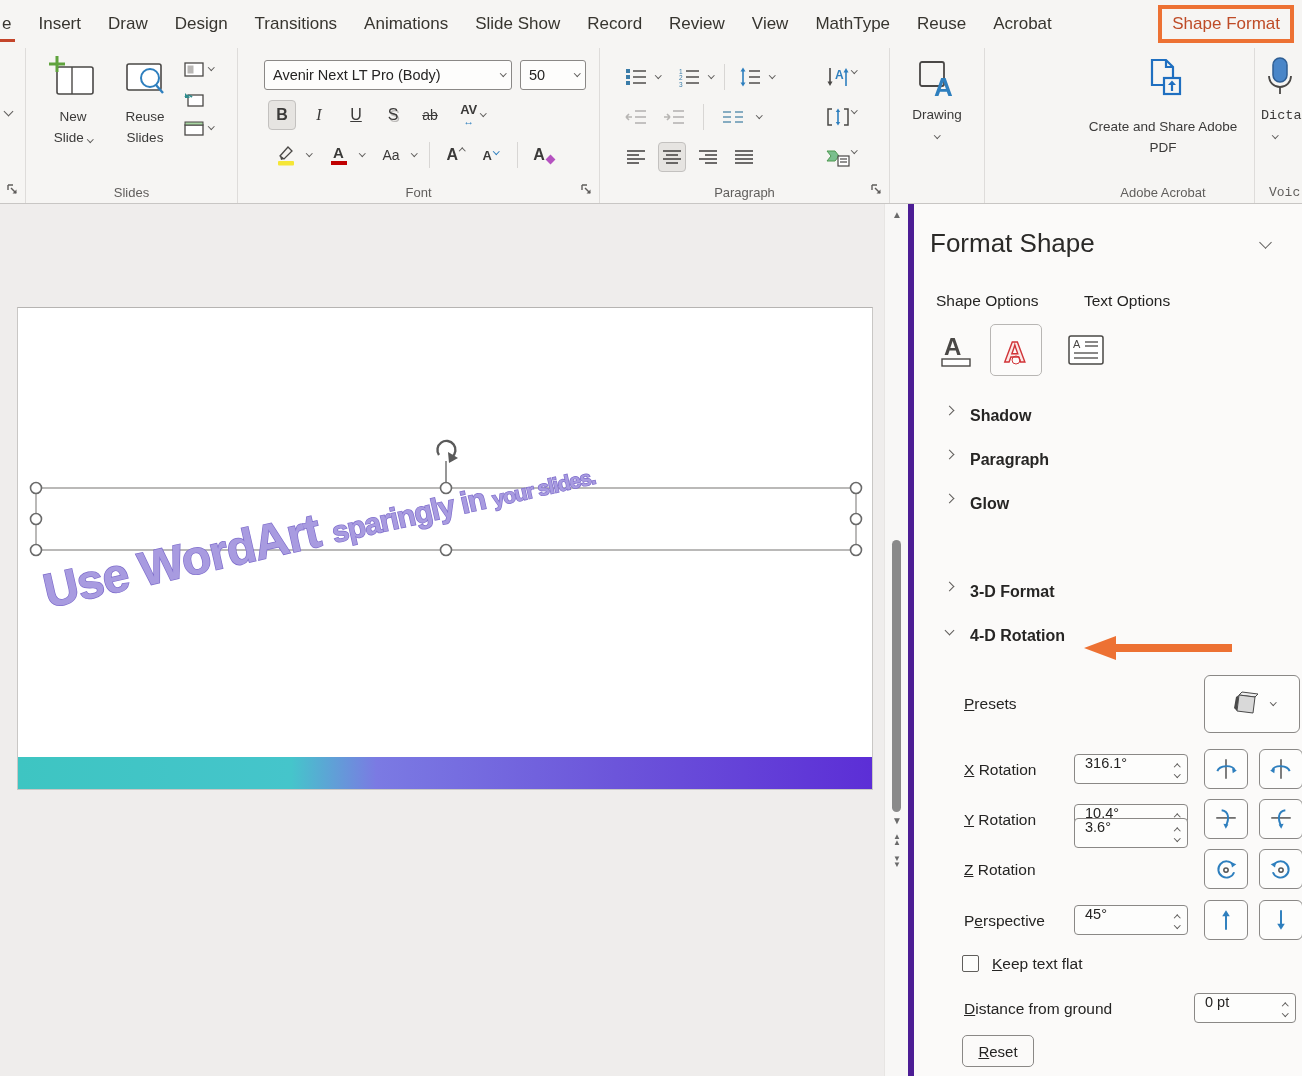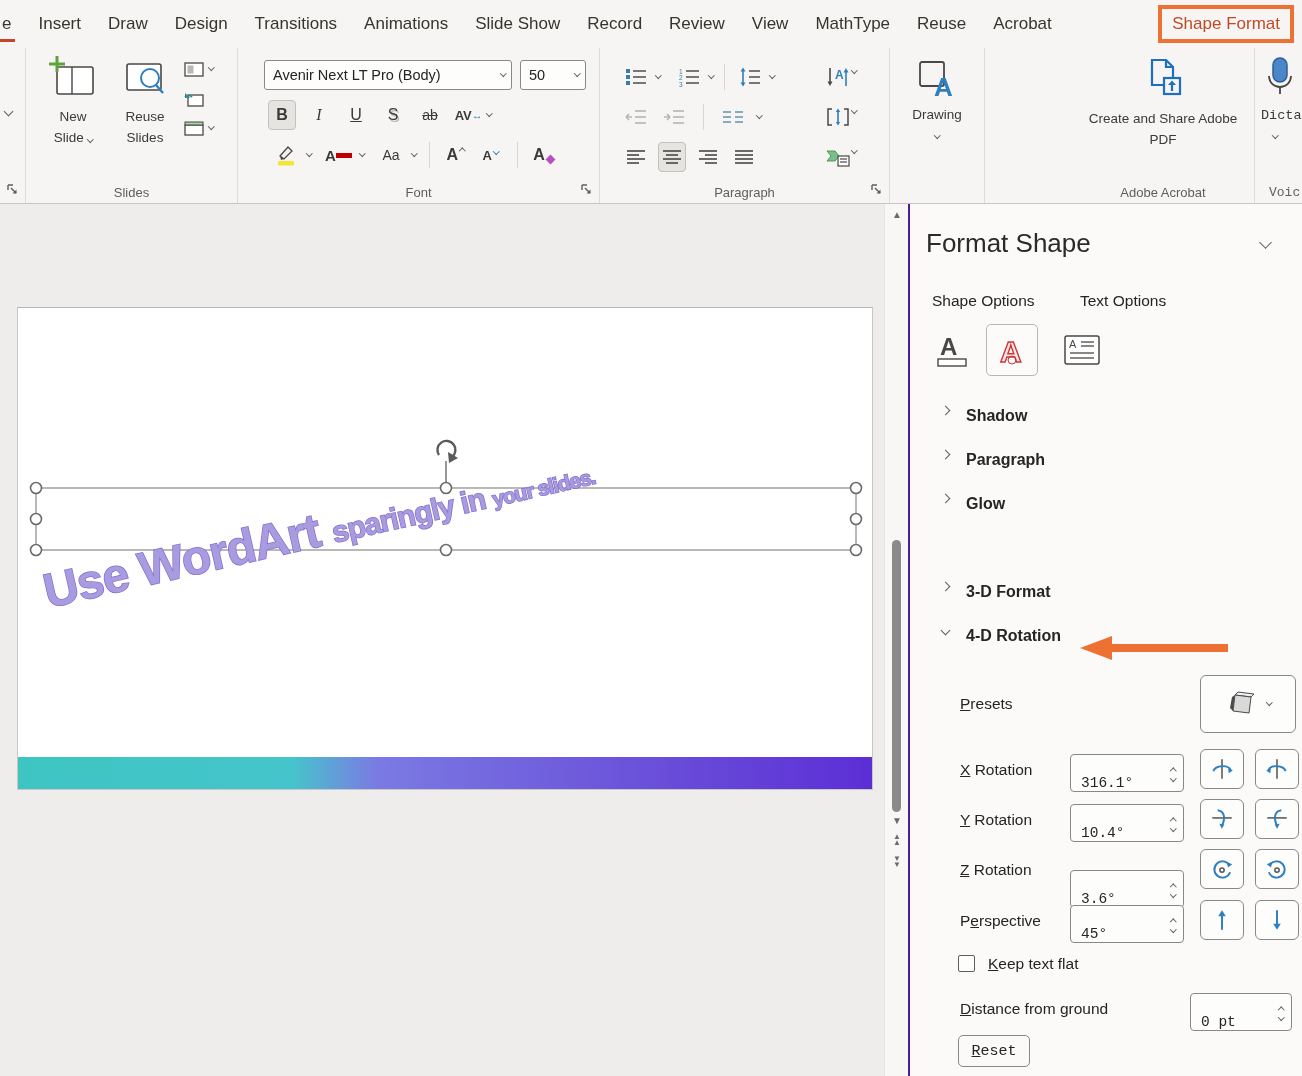--- a/index.html
+++ b/index.html
@@ -38,65 +38,65 @@
   .ricon.sel { background:#e6e4e1; border:1px solid #c3c1bf; }
   .vsep { width:1px; height:26px; background:#d8d6d4; margin:0 5px; }
   .chev { display:inline-block; width:7px; height:7px;
     border-right:1.6px solid #5f5d5b; border-bottom:1.6px solid #5f5d5b;
     transform:rotate(45deg); margin-top:-4px; }
   .chev.up   { transform:rotate(225deg); margin-top:3px; }
   .chev.right{ transform:rotate(-45deg); }
   .chev.s { width:4.5px; height:4.5px; border-width:1.3px; }
   .chev.b { width:9px; height:9px; border-width:1.7px; }
   .btxt { font-weight:bold; font-size:16px; }
-  .stk { display:flex; align-items:center; line-height:1; }
+  .stk { display:flex; flex-direction:column; align-items:center; line-height:1; }
   
   .workarea { position:absolute; top:204px; left:0; width:884px; height:872px;
     background:#efedec; }
   .slide { position:absolute; left:17px; top:103px; width:856px; height:483px;
     background:#ffffff; border:1px solid #c9c7c5; border-top-color:#b6b4b2; }
   
   .vscroll { position:absolute; left:884px; top:204px; width:24px; height:872px;
     background:#f8f7f6; border-left:1px solid #e7e5e3; }
   .vthumb { position:absolute; left:7px; top:336px; width:9px; height:272px;
     background:#8a8a8a; border-radius:5px; }
   .scr-glyph { position:absolute; left:0; width:24px; text-align:center;
     font-size:10px; color:#6a6a6a; line-height:1; }
   .dbl { display:flex; flex-direction:column; align-items:center; gap:0; }
   .dbl span { font-size:8px; line-height:6px; color:#6a6a6a; }
   
   .panel { position:absolute; left:908px; top:204px; width:394px; height:872px;
-    background:#fbfaf9; border-left:2px solid #4c1d95; color:#252423; }
+    background:#fbfaf9; border-left:6px solid #4c1d95; color:#252423; }
   .p-title { position:absolute; left:16px; top:24px; font-size:26px; color:#2b2a28; }
   .p-collapse { position:absolute; right:32px; top:38px; }
   .p-tab { position:absolute; top:88px; font-size:15.5px; color:#252423; }
   .p-iconbtn { position:absolute; top:120px; width:52px; height:52px; display:flex;
     align-items:center; justify-content:center; border-radius:5px; }
   .p-iconbtn.sel { border:1px solid #b8b6b4; background:#fcfbfa; }
   .sectionrow { position:absolute; left:0; width:100%; height:40px; display:flex;
     font-weight:bold; font-size:16px; color:#262524; }
   .sectionrow .chev { margin:0 17px 0 32px; }
   .p-label { position:absolute; left:50px; font-size:15.5px; color:#252423; }
-  .spin { position:absolute; width:114px; height:38px; border:1px solid #8a8886;
-    border-radius:4px; background:#fdfdfc; display:flex; align-items:flex-end;font-family:Liberation Mono, monospace; }
+  .spin { position:absolute; width:114px; height:30px; border:1px solid #8a8886;
+    border-radius:4px; background:#fdfdfc; display:flex; align-items:flex-start; }
   .spin .spin-val { flex:1; font-size:14.5px; padding-left:10px; color:#252423; }
   .spin-btns { width:20px; height:100%; display:flex; flex-direction:column;
     align-items:center; justify-content:center; gap:4px; }
   .rot-btn { position:absolute; width:44px; height:40px; border:1px solid #8a8886;
     border-radius:6px; background:#fdfdfc; display:flex; align-items:center;
     justify-content:center; }
   .presets-btn { position:absolute; left:290px; top:471px; width:96px; height:58px;
     border:1px solid #8a8886; border-radius:6px; background:#fdfdfc;
     display:flex; align-items:center; justify-content:center; gap:8px; }
   .checkbox { position:absolute; left:48px; width:17px; height:17px;
     border:1.5px solid #605e5c; border-radius:2px; background:#fdfdfc; }
   .reset-btn { position:absolute; left:48px; top:831px; width:72px; height:32px;
     border:1px solid #8a8886; border-radius:5px; background:#fbfaf9;
     font-size:15px; color:#252423; display:flex; align-items:center;
-    justify-content:center; font-family:Liberation Mono, monospace; }
+    justify-content:center; font-family:Liberation Sans, sans-serif; }
   u { text-decoration:underline; }
 </style>
 </head>
 <body>
 
 <div class="menubar">
   <span class="menutab home-partial">e</span>
   <span class="menutab">Insert</span>
   <span class="menutab">Draw</span>
   <span class="menutab">Design</span>
@@ -375,21 +375,21 @@
 
   <div class="rgroup" style="left:1072px;width:183px;">
     <div class="bigbtn" style="left:10px;top:8px;width:162px;">
       <svg width="46" height="46" viewBox="0 0 46 46">
         <path d="M12 4 h14 l7 7 v18 h-21 z" fill="none" stroke="#1f6fc0" stroke-width="2.2"></path>
         <path d="M26 4 v7 h7" fill="none" stroke="#1f6fc0" stroke-width="2.2"></path>
         <rect x="24" y="22" width="16" height="16" fill="#f6f5f3" stroke="#1f6fc0" stroke-width="2.2"></rect>
         <line x1="32" y1="35" x2="32" y2="27" stroke="#1f6fc0" stroke-width="2.2"></line>
         <path d="M32 24.5 l-4 4.5 h8 z" fill="#1f6fc0"></path>
       </svg>
-      <div class="blabel" style="width:150px;margin:4px auto;">Create and Share Adobe PDF</div>
+      <div class="blabel" style="width:150px;margin:12px auto;">Create and Share Adobe PDF</div>
     </div>
     <div class="grouplabel">Adobe Acrobat</div>
   </div>
 
   <div class="rgroup" style="left:1255px;width:47px;border-right:none;font-family:Liberation Mono, monospace;">
     <div class="bigbtn" style="left:6px;top:8px;width:60px;text-align:left;">
       <svg width="36" height="46" viewBox="0 0 36 46">
         <rect x="12" y="2" width="14" height="24" rx="7" fill="#4a86c8" stroke="#2f5e93" stroke-width="1.5"></rect>
         <path d="M8 20 a11 11 0 0 0 22 0" fill="none" stroke="#4a4846" stroke-width="1.8"></path>
         <line x1="19" y1="31" x2="19" y2="38" stroke="#4a4846" stroke-width="1.8"></line>
@@ -561,21 +561,21 @@
   </span>
   <span class="rot-btn" style="left:345px;top:595px;">
     <svg width="26" height="26" viewBox="0 0 24 24">
       <line x1="3" y1="11" x2="21" y2="11" stroke="#555" stroke-width="1.4"></line>
       <path d="M16,4 C9,5 9,12 12,18" fill="none" stroke="#2e7fbe" stroke-width="1.8"></path>
       <polygon points="9.8,17 12.2,21 14.4,16.4" fill="#2e7fbe"></polygon>
     </svg>
   </span>
 
   <span class="p-label" style="top:657px;"><u>Z</u> Rotation</span>
-  <div class="spin" style="left:160px;top:666px;">
+  <div class="spin" style="left:160px;top:614px;">
     <span class="spin-val">3.6°</span>
     <span class="spin-btns">
         <i class="chev s up"></i>
         <i class="chev s" style="margin-top:-2px;"></i>
       </span>
   </div>
   <span class="rot-btn" style="left:290px;top:645px;">
     <svg width="26" height="26" viewBox="0 0 24 24">
       <circle cx="12" cy="13" r="2" fill="none" stroke="#555" stroke-width="1.4"></circle>
       <path d="M18.5,8 A7.5,7.5 0 1 0 19.5,15" fill="none" stroke="#2e7fbe" stroke-width="1.8"></path>

